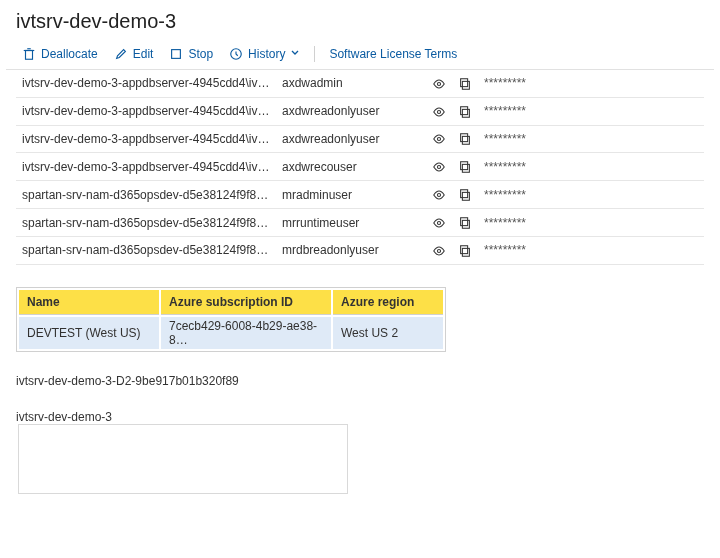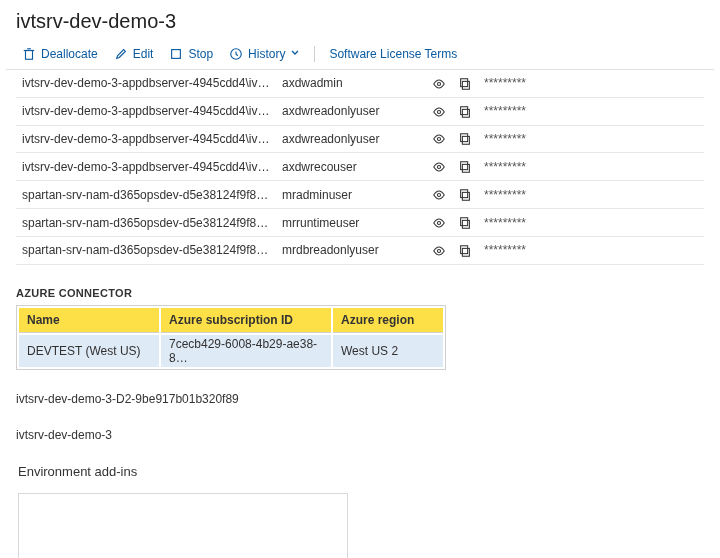--- a/index.html
+++ b/index.html
@@ -173,21 +173,20 @@
             <td class="ic"><span class="ic-s"><svg viewBox="0 0 16 16">
                   <rect x="5" y="5" width="8" height="9"></rect>
                   <rect x="3" y="2" width="8" height="9"></rect>
                 </svg></span></td>
             <td class="pw">*********</td>
           </tr>
         </tbody>
     </table>
 
     <div class="sect">
-      <div class="sect-h">AZURE CONNECTOR</div>
       <table class="azc">
         <thead>
             <tr>
           <th style="width:140px">Name</th>
           <th style="width:170px">Azure subscription ID</th>
           <th>Azure region</th>
         </tr>
           </thead>
         <tbody>
           <tr class="sel">
@@ -200,19 +199,18 @@
     </div>
 
     <div class="sect">
       <div class="kv">ivtsrv-dev-demo-3-D2-9be917b01b320f89</div>
     </div>
 
     <div class="sect">
       <div class="kv">ivtsrv-dev-demo-3</div>
     </div>
 
-    <div class="addins-title">Environment add-ins</div>
     <div class="addin-card">
       
       
     </div>
   </div>
 </div>
 
 </body></html>

